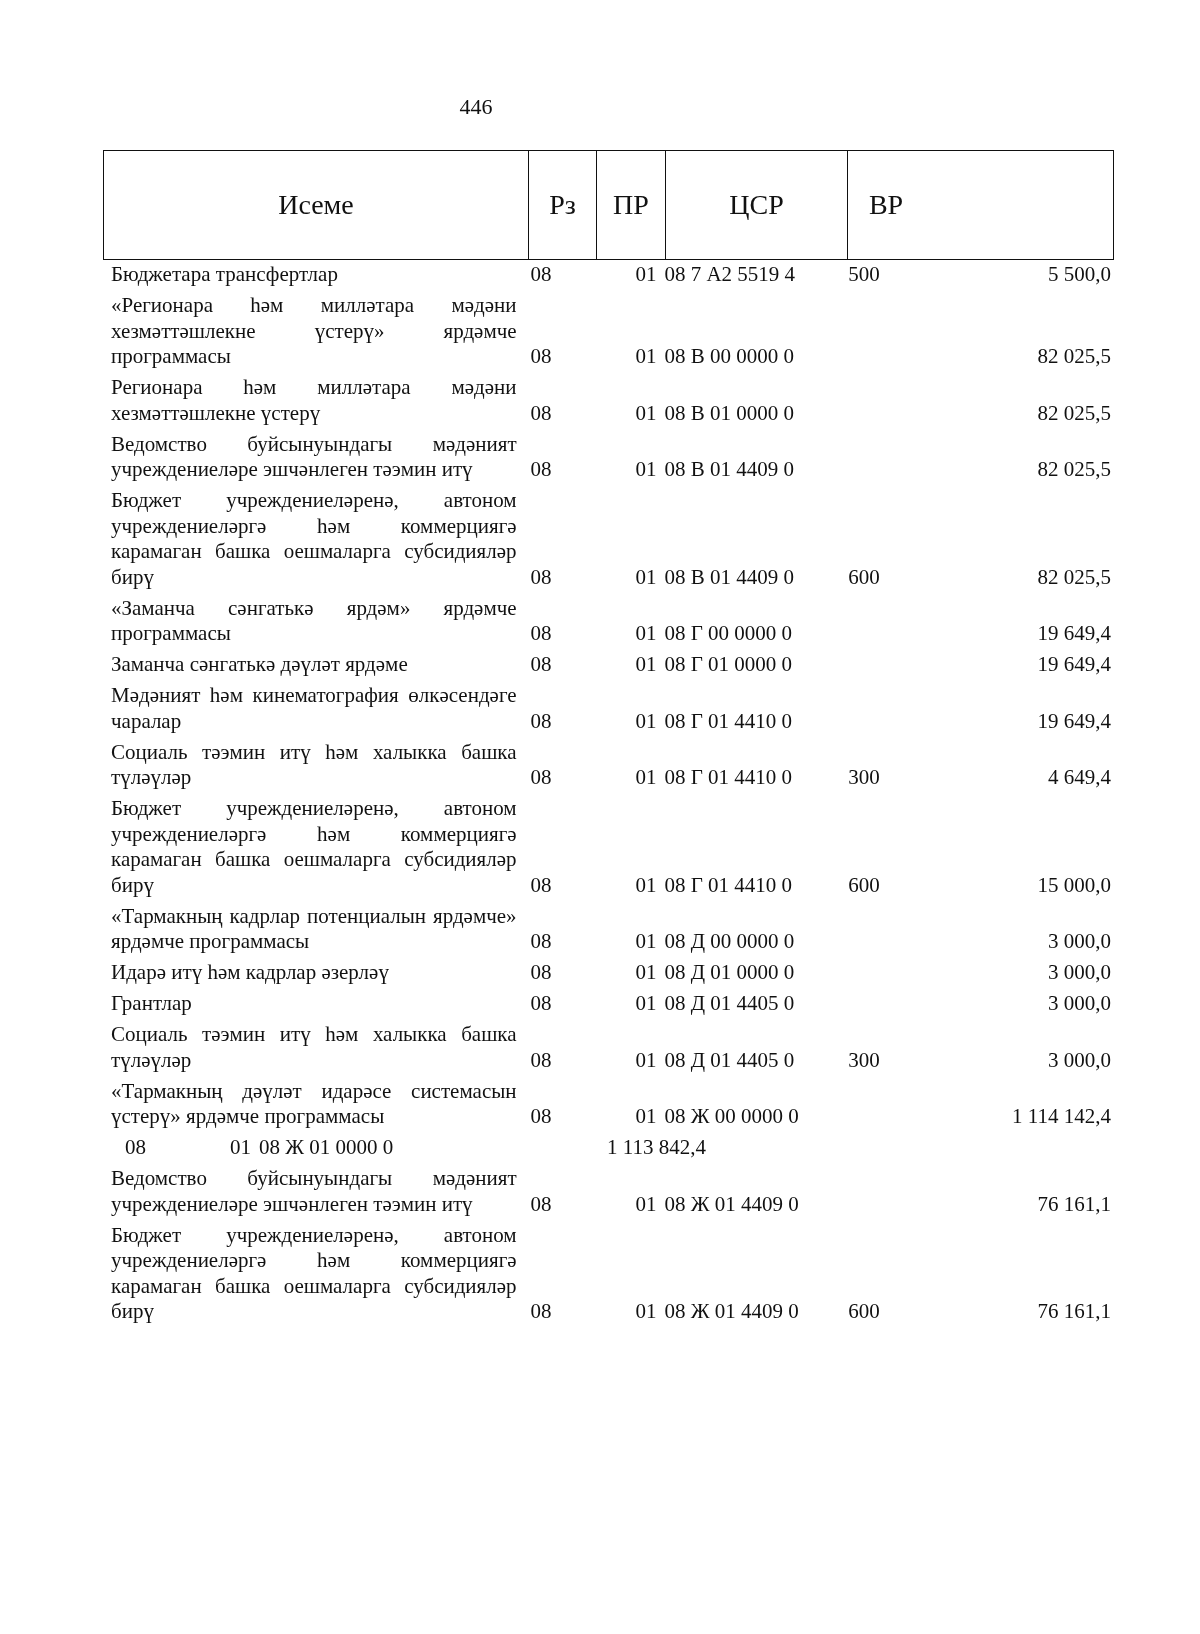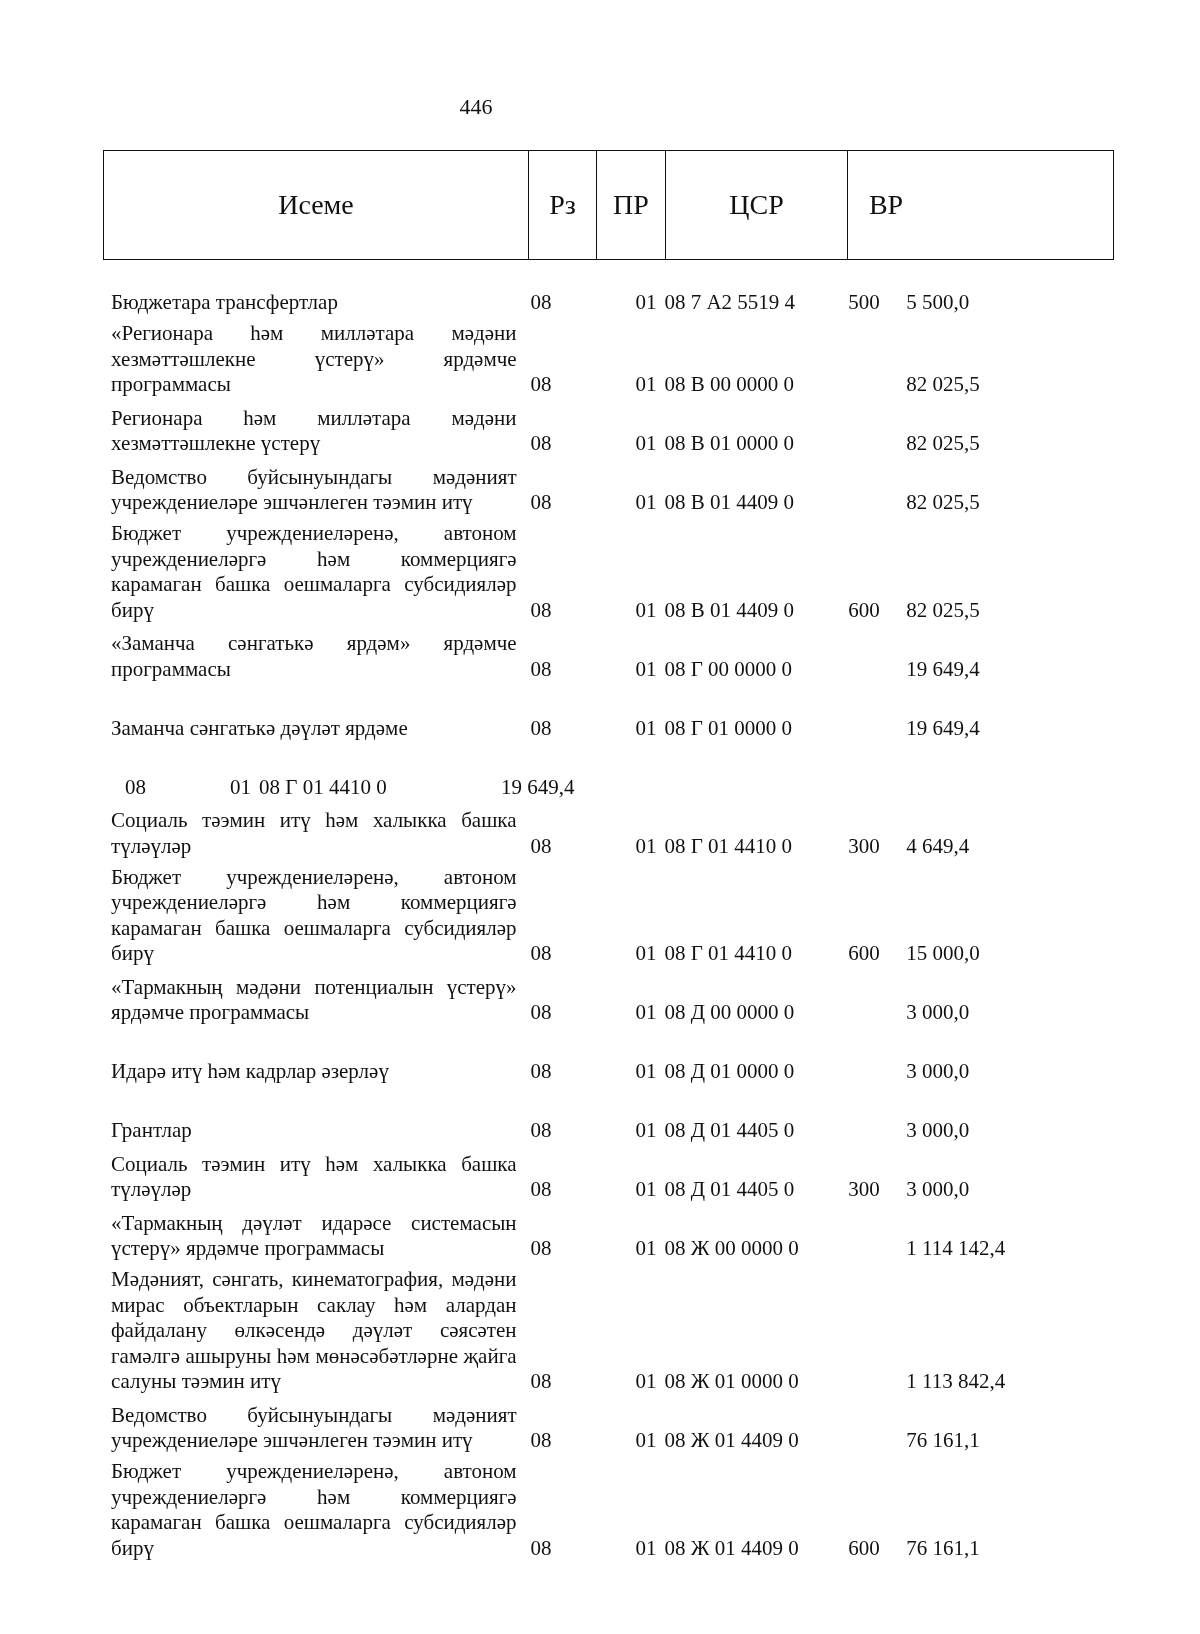--- a/index.html
+++ b/index.html
@@ -38,21 +38,21 @@
     margin-bottom: 5.5px;
   }
   .r-name {
     width: 406px; text-align: justify; text-align-last: left;
     hyphens: none;
   }
   .r-rz { width: 80px; padding-left: 14px; box-sizing: border-box; text-align: left; }
   .r-pr { width: 60px; text-align: right; padding-left: 6px; box-sizing: border-box;}
   .r-csr { width: 190px; padding-left: 8px; box-sizing: border-box; white-space: nowrap; }
   .r-vr { width: 60px; padding-left: 2px; box-sizing: border-box; }
-  .r-sum { width: 205px; text-align: left; white-space: nowrap; margin-top: 28px; }
+  .r-sum { width: 205px; text-align: right; white-space: nowrap; }
 </style>
 </head>
 <body>
 
 <div class="page-number">446</div>
 
 <div class="header-table">
   <div class="hcell c-name">Исеме</div>
   <div class="hcell c-rz">Рз</div>
   <div class="hcell c-pr">ПР</div>
@@ -111,20 +111,21 @@
   </div>
   <div class="row">
     <div class="r-name">Заманча сәнгатькә дәүләт ярдәме</div>
     <div class="r-rz">08</div>
     <div class="r-pr">01</div>
     <div class="r-csr">08 Г 01 0000 0</div>
     <div class="r-vr"></div>
     <div class="r-sum">19 649,4</div>
   </div>
   <div class="row">
+    <div class="r-name">Мәдәният һәм кинематография өлкәсендәге чаралар</div>
     <div class="r-rz">08</div>
     <div class="r-pr">01</div>
     <div class="r-csr">08 Г 01 4410 0</div>
     <div class="r-vr"></div>
     <div class="r-sum">19 649,4</div>
   </div>
   <div class="row">
     <div class="r-name">Социаль тәэмин итү һәм халыкка башка түләүләр</div>
     <div class="r-rz">08</div>
     <div class="r-pr">01</div>
@@ -134,21 +135,21 @@
   </div>
   <div class="row">
     <div class="r-name">Бюджет учреждениеләренә, автоном учреждениеләргә һәм коммерциягә карамаган башка оешмаларга субсидияләр бирү</div>
     <div class="r-rz">08</div>
     <div class="r-pr">01</div>
     <div class="r-csr">08 Г 01 4410 0</div>
     <div class="r-vr">600</div>
     <div class="r-sum">15 000,0</div>
   </div>
   <div class="row">
-    <div class="r-name">«Тармакның мәдәни потенциалын үстерү» ярдәмче программасы</div>
+    <div class="r-name">«Тармакның кадрлар потенциалын ярдәмче» ярдәмче программасы</div>
     <div class="r-rz">08</div>
     <div class="r-pr">01</div>
     <div class="r-csr">08 Д 00 0000 0</div>
     <div class="r-vr"></div>
     <div class="r-sum">3 000,0</div>
   </div>
   <div class="row">
     <div class="r-name">Идарә итү һәм кадрлар әзерләү</div>
     <div class="r-rz">08</div>
     <div class="r-pr">01</div>
@@ -174,21 +175,20 @@
   </div>
   <div class="row">
     <div class="r-name">«Тармакның дәүләт идарәсе системасын үстерү» ярдәмче программасы</div>
     <div class="r-rz">08</div>
     <div class="r-pr">01</div>
     <div class="r-csr">08 Ж 00 0000 0</div>
     <div class="r-vr"></div>
     <div class="r-sum">1 114 142,4</div>
   </div>
   <div class="row">
-    <div class="r-name">Мәдәният, сәнгать, кинематография, мәдәни мирас объектларын саклау һәм алардан файдалану өлкәсендә дәүләт сәясәтен гамәлгә ашыруны һәм мөнәсәбәтләрне җайга салуны тәэмин итү</div>
     <div class="r-rz">08</div>
     <div class="r-pr">01</div>
     <div class="r-csr">08 Ж 01 0000 0</div>
     <div class="r-vr"></div>
     <div class="r-sum">1 113 842,4</div>
   </div>
   <div class="row">
     <div class="r-name">Ведомство буйсынуындагы мәдәният учреждениеләре эшчәнлеген тәэмин итү</div>
     <div class="r-rz">08</div>
     <div class="r-pr">01</div>

